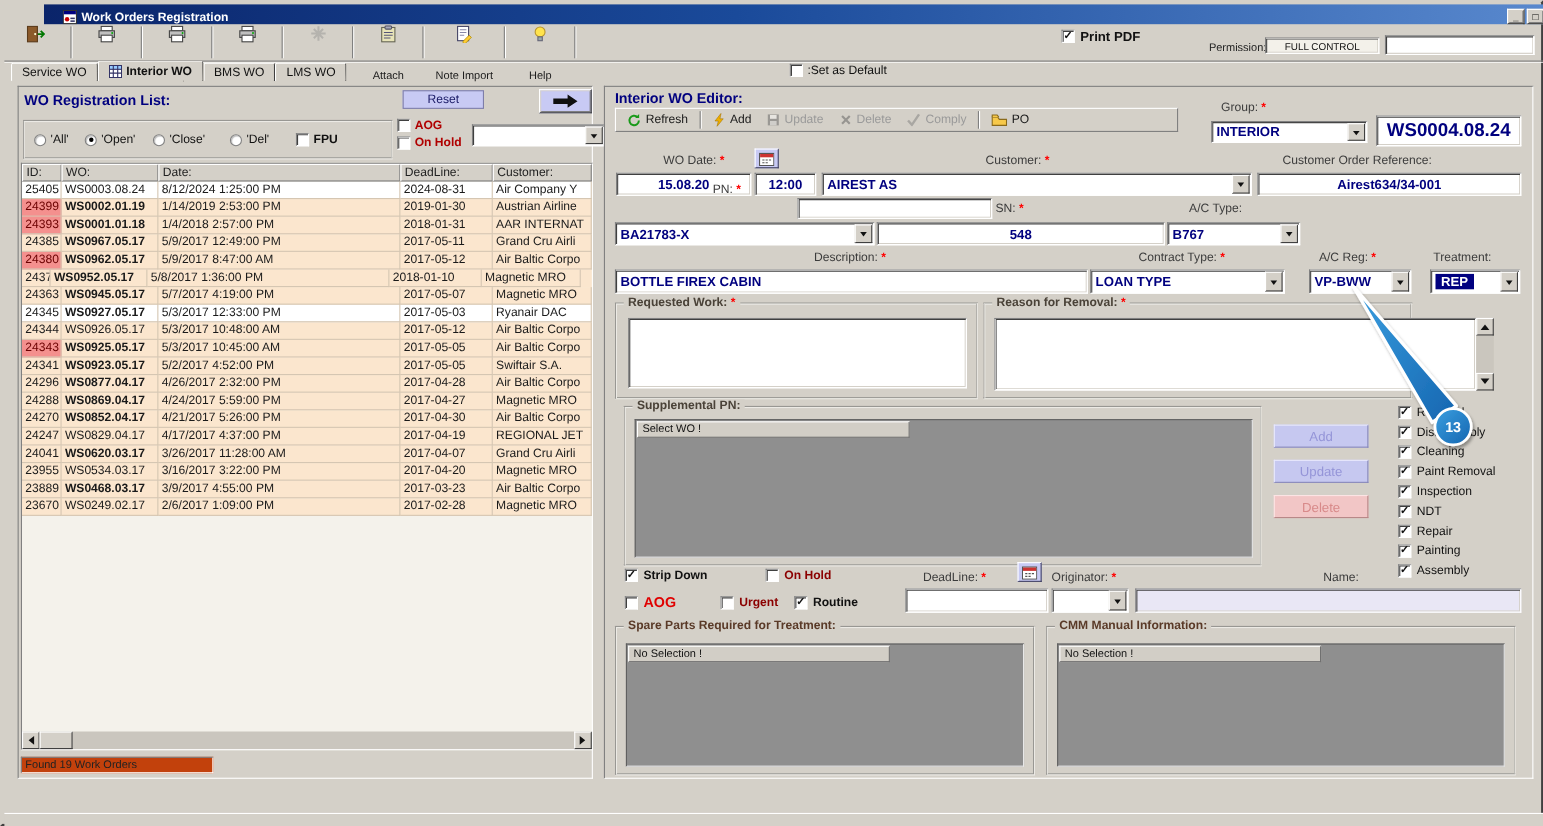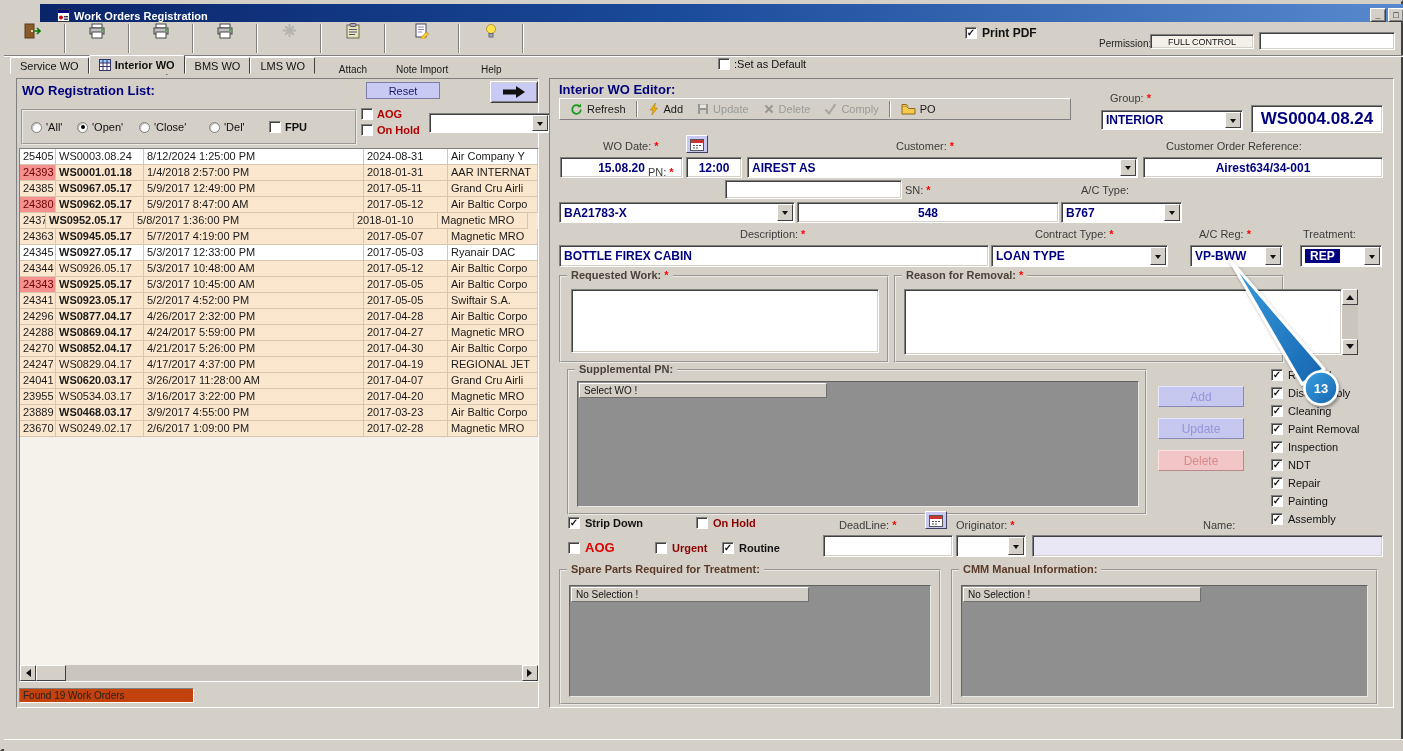--- a/index.html
+++ b/index.html
@@ -286,27 +286,41 @@
     <div class="redcheck" style="left:344px;top:45px;">
       <span class="cb"></span>
       <span class="t">On Hold</span>
     </div>
     <div class="combo" style="left:412px;top:34px;width:121px;height:20px;">
       <span class="val"></span>
       <span class="dd"></span>
     </div>
 
     <div class="gridwrap">
+      <div class="ghrow" id="grid-header">
+          <div class="gh" style="width: 36px;">ID:</div>
+          <div class="gh" style="width: 88px;">WO:</div>
+          <div class="gh" style="width: 220px;">Date:</div>
+          <div class="gh" style="width: 84px;">DeadLine:</div>
+          <div class="gh" style="width: 90px;">Customer:</div>
+        </div>
       <div id="grid-body">
           <div class="grow white">
             <div class="gc" style="width: 36px;">25405</div>
             <div class="gc" style="width: 88px;">WS0003.08.24</div>
             <div class="gc" style="width: 220px;">8/12/2024 1:25:00 PM</div>
             <div class="gc" style="width: 84px;">2024-08-31</div>
             <div class="gc" style="width: 90px;">Air Company Y</div>
+          </div>
+          <div class="grow">
+            <div class="gc alert" style="width: 36px;">24399</div>
+            <div class="gc bold" style="width: 88px;">WS0002.01.19</div>
+            <div class="gc" style="width: 220px;">1/14/2019 2:53:00 PM</div>
+            <div class="gc" style="width: 84px;">2019-01-30</div>
+            <div class="gc" style="width: 90px;">Austrian Airline</div>
           </div>
           <div class="grow">
             <div class="gc alert" style="width: 36px;">24393</div>
             <div class="gc bold" style="width: 88px;">WS0001.01.18</div>
             <div class="gc" style="width: 220px;">1/4/2018 2:57:00 PM</div>
             <div class="gc" style="width: 84px;">2018-01-31</div>
             <div class="gc" style="width: 90px;">AAR INTERNAT</div>
           </div>
           <div class="grow">
             <div class="gc" style="width: 36px;">24385</div>

